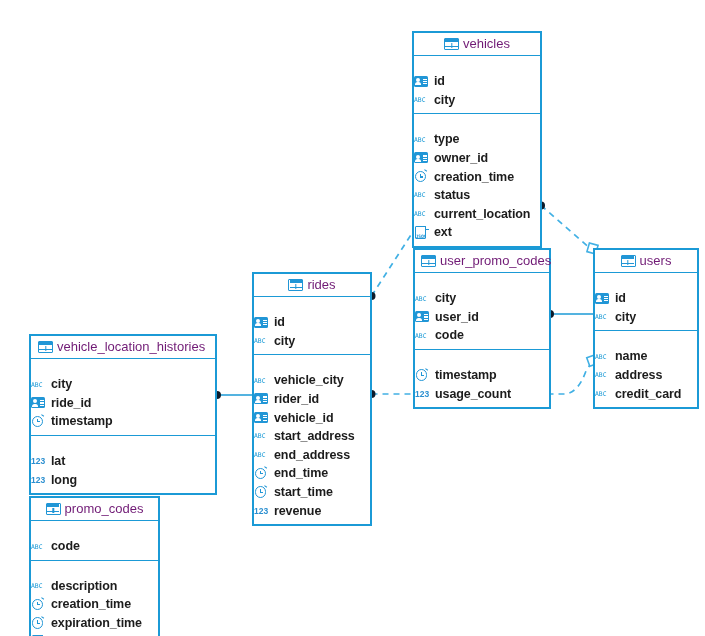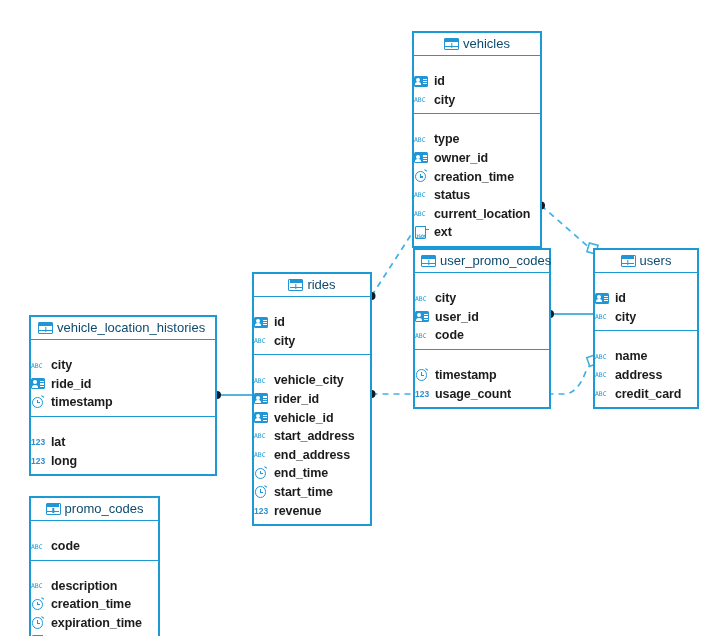--- a/index.html
+++ b/index.html
@@ -41,21 +41,21 @@
   .tbl-head {
     box-sizing: border-box;
     border-bottom: 1.5px solid #1b9ad6;
     text-align: center;
     padding: 3px 6px 4px 6px;
     white-space: nowrap;
     line-height: 15px;
   }
   .tbl-head .ttl {
     font-size: 13px;
-    color: #0c4a6e;
+    color: #701a75;
     vertical-align: middle;
   }
   .sec {
     box-sizing: border-box;
     padding: 4px 6px 4px 0;
     margin-top: 12px;
   }
   .sec.keys {
     border-bottom: 1.5px solid #1b9ad6;
   }
@@ -484,21 +484,21 @@
           </span>
         <span class="nm">start_time</span>
       </div>
       <div class="row">
         <span class="ic ic-num">123</span>
         <span class="nm">revenue</span>
       </div>
     </div>
   </div>
 
-  <div class="tbl" style="left:29px; top:315px; width:188px;">
+  <div class="tbl" style="left:29px; top:334px; width:188px;">
     <div class="tbl-head" style="text-align:left; padding-left:7px;">
       <span class="ic-table">
         <span class="gi-o"></span><span class="gi-top"></span>
         <span class="gi-v"></span><span class="gi-h"></span>
       </span><span class="ttl">vehicle_location_histories</span>
     </div>
     <div class="sec keys">
       <div class="row pk">
         <span class="ic ic-abc">ABC</span>
         <span class="nm">city</span>

